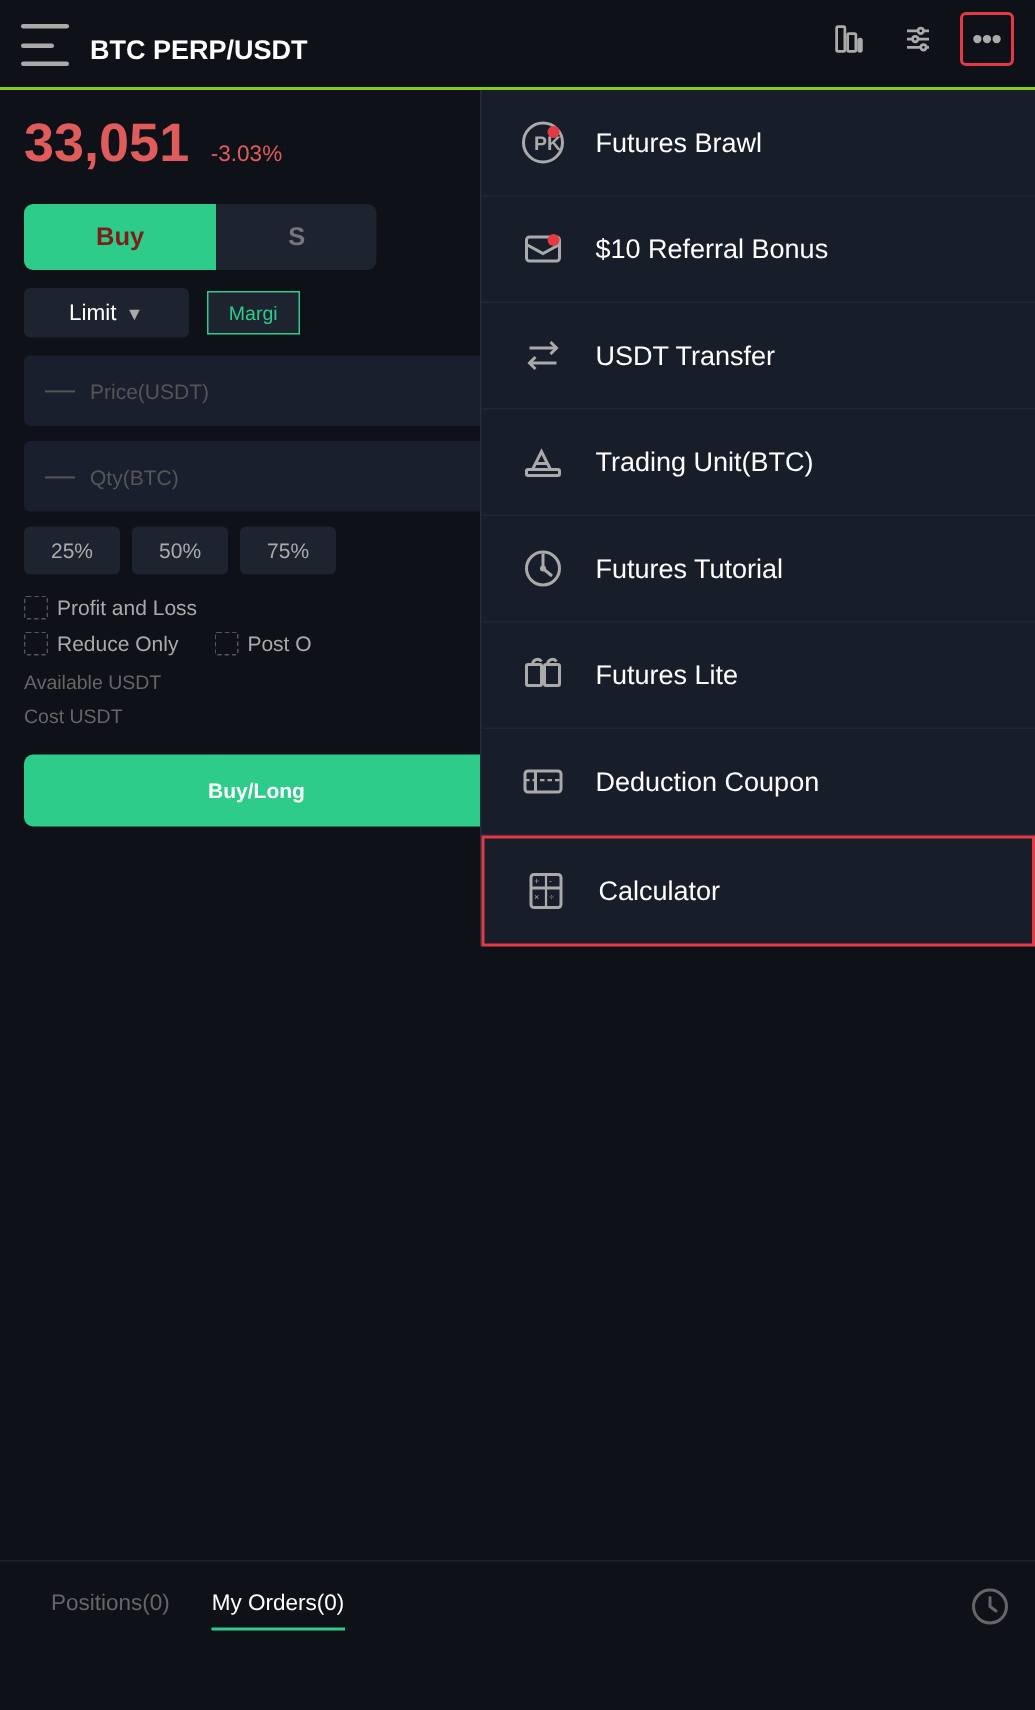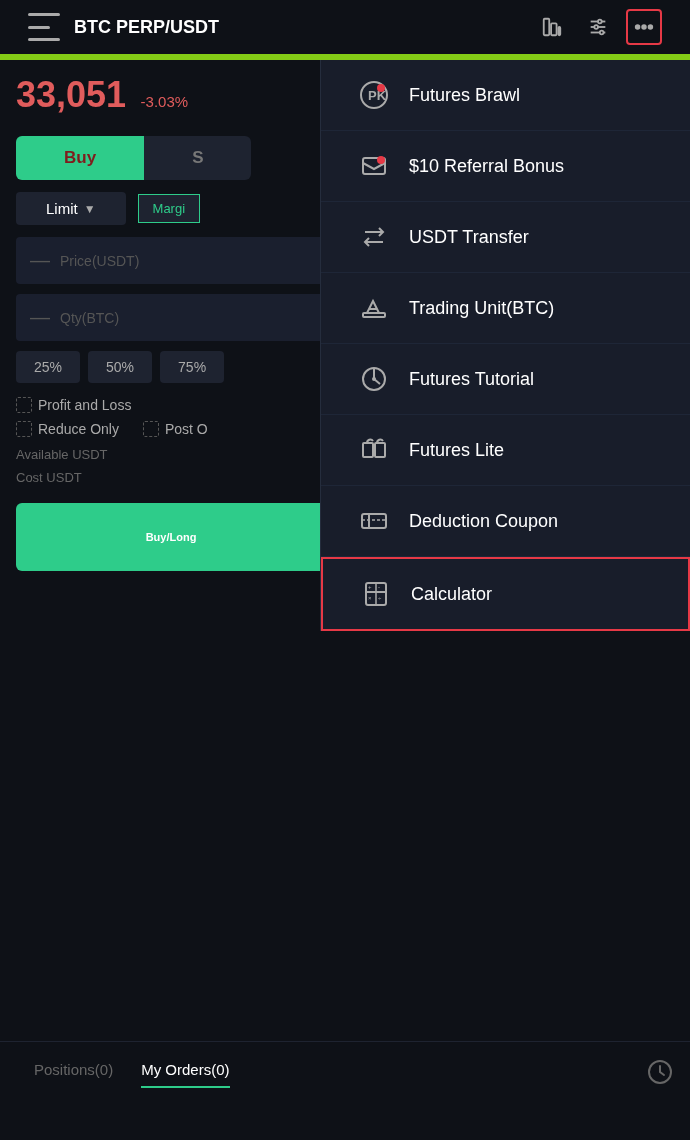--- a/index.html
+++ b/index.html
@@ -9,24 +9,24 @@
       background: #0e1117;
       font-family: -apple-system, BlinkMacSystemFont, 'Segoe UI', sans-serif;
       color: #fff;
       overflow: hidden;
       position: relative;
     }
 
     
     .header {
       display: flex;
-      align-items: center;
-      padding: 14px 28px;
+      align-items: flex-end;
+      padding: 14px 14px;
       background: #0e1117;
-      border-bottom: 6px solid #84cc16;
+      border-bottom: 2px solid #84cc16;
       height: 60px;
     }
     .header-menu-icon {
       width: 32px;
       height: 28px;
       display: flex;
       flex-direction: column;
       justify-content: space-between;
       cursor: pointer;
       margin-right: 14px;
@@ -202,22 +202,22 @@
       margin-bottom: 4px;
       padding: 2px 0;
     }
 
     .buy-long-btn {
       background: #2ecc8a;
       color: #fff;
       border: none;
       border-radius: 6px;
       width: 310px;
-      padding: 28px;
-      font-size: 11px;
+      padding: 16px;
+      font-size: 14px;
       font-weight: 700;
       cursor: pointer;
       margin-top: 12px;
     }
 
     
     .bottom-tabs {
       position: absolute;
       bottom: 0;
       left: 0;
@@ -260,21 +260,21 @@
       top: 60px;
       right: 0;
       width: 370px;
       background: #181d2a;
       z-index: 100;
       border-left: 1px solid #252d3d;
     }
     .dropdown-item {
       display: flex;
       align-items: center;
-      padding: 18px 36px;
+      padding: 18px 24px;
       border-bottom: 1px solid #1e2637;
       cursor: pointer;
       gap: 18px;
     }
     .dropdown-item:last-child {
       border-bottom: none;
     }
     .dropdown-item.highlighted {
       border: 2px solid #e63946;
       margin: 0;

